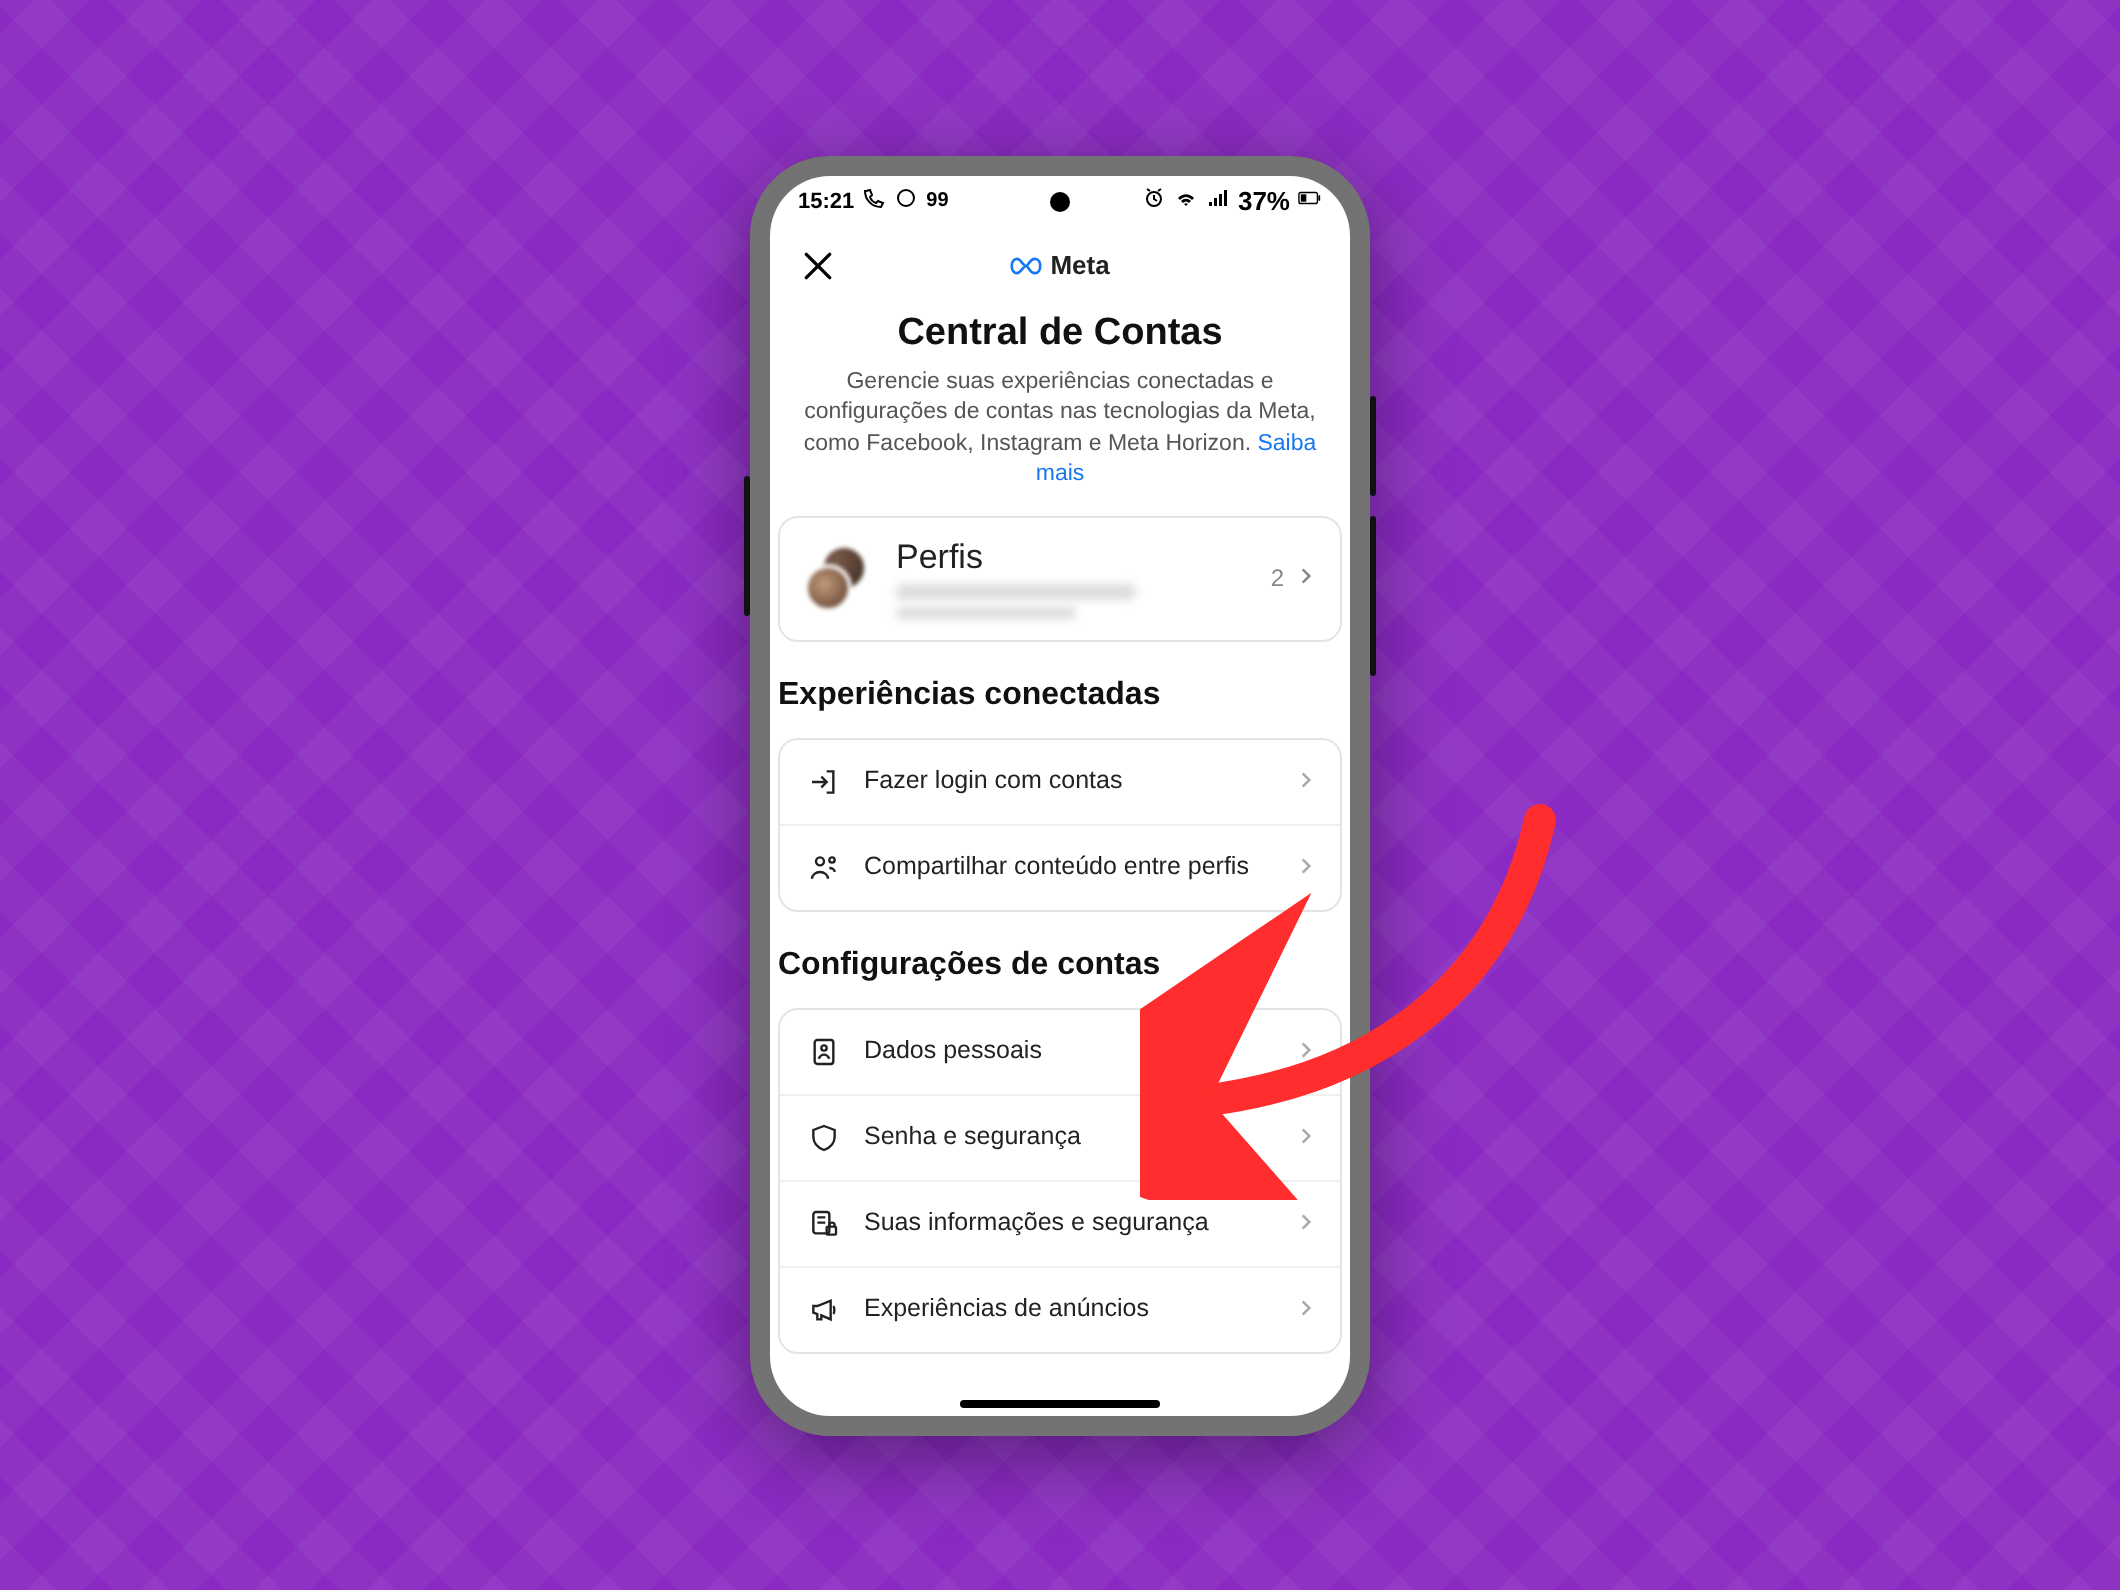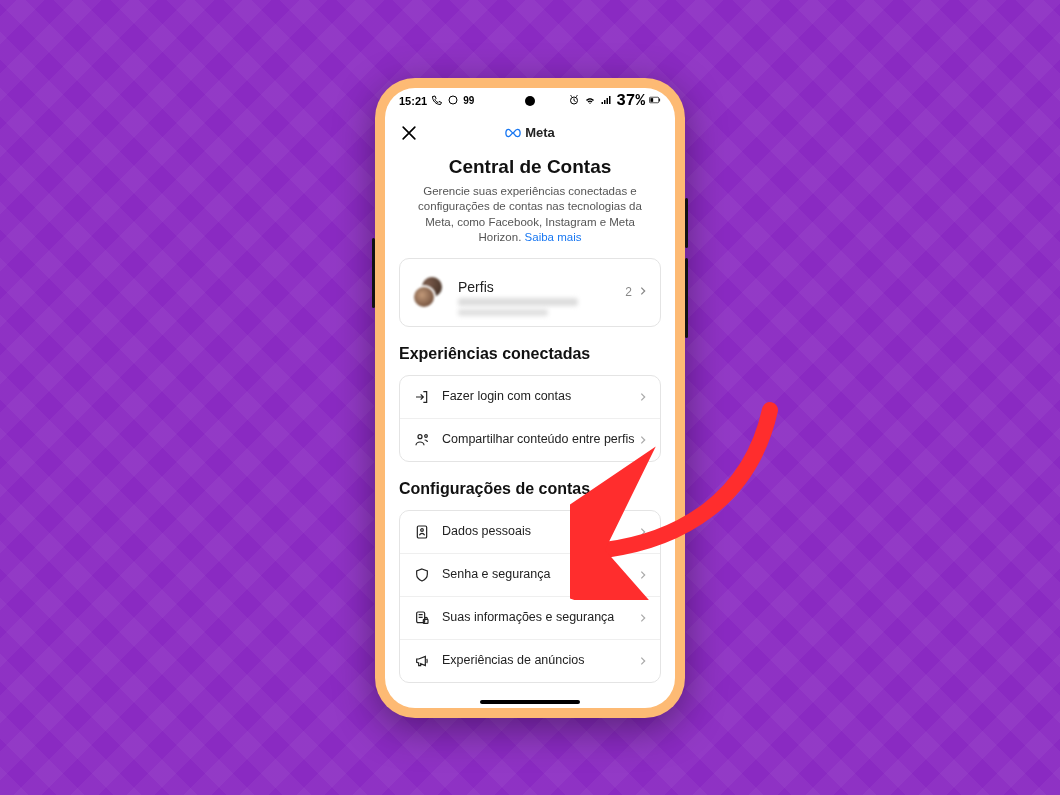--- a/index.html
+++ b/index.html
@@ -7,21 +7,21 @@
       width: 1060px; height: 795px;
       background: #8a2ac2;
       background-image:
         repeating-linear-gradient(45deg, rgba(255,255,255,0.04) 0 20px, rgba(255,255,255,0.0) 20px 40px),
         repeating-linear-gradient(-45deg, rgba(255,255,255,0.04) 0 20px, rgba(255,255,255,0.0) 20px 40px);
       display: flex; align-items: center; justify-content: center;
       position: relative;
     }
     .phone {
       width: 310px; height: 640px;
-      background: #fdba74;
+      background: #737373;
       border-radius: 40px;
       padding: 10px;
       box-shadow: 0 10px 40px rgba(0,0,0,0.4);
       position: relative;
     }
     .phone .side-btn { position: absolute; background:#111; border-radius:2px; }
     .phone .vol1 { right:-3px; top:120px; width:3px; height:50px; }
     .phone .vol2 { right:-3px; top:180px; width:3px; height:80px; }
     .phone .pwr { left:-3px; top:160px; width:3px; height:70px; }
     .screen {
@@ -46,36 +46,36 @@
     .header {
       position: relative; height: 38px; display:flex; align-items:center; justify-content:center;
     }
     .header .close {
       position:absolute; left:12px; top:50%; transform:translateY(-50%);
       width:24px; height:24px; display:flex; align-items:center; justify-content:center;
       cursor:pointer;
     }
     .meta-logo { display:flex; align-items:center; gap:4px; font-size:13px; font-weight:600; color:#222; }
     .meta-logo svg { width:16px; height:16px; }
-    .content { flex:1; overflow:hidden; padding: 0 14px; }
+    .content { flex:1; overflow:hidden; padding: 0 4px; }
     h1.title { text-align:center; font-size:19px; font-weight:700; margin-top:4px; color:#111; }
     p.desc { text-align:center; font-size:11.5px; color:#555; line-height:1.35; margin:6px 4px 0; }
     p.desc a { color:#1877f2; text-decoration:none; font-weight:400; }
     .card {
       border:1px solid #e4e4e4; border-radius:10px; margin-top:12px; background:#fff;
     }
     .profiles {
       display:flex; align-items:center; padding:10px 12px; cursor:pointer;
     }
     .avatars { position:relative; width:40px; height:34px; flex-shrink:0; }
     .avatars .av { position:absolute; width:24px; height:24px; border-radius:50%; background:#bfa9a0; border:2px solid #fff; filter: blur(1px); }
     .avatars .av1 { top:0; left:8px; background: radial-gradient(circle at 30% 30%, #7a5a4a, #3a2a20); }
     .avatars .av2 { top:10px; left:0; background: radial-gradient(circle at 40% 40%, #c29a7a, #5a3a2a); }
     .profiles .ptext { flex:1; margin-left:6px; }
-    .profiles .plabel { font-size:14px; font-weight:500; color:#222;margin-top:10px; }
+    .profiles .plabel { font-size:17px; font-weight:500; color:#222; }
     .profiles .blurline { display:block; height:8px; width:120px; background:#ddd; border-radius:3px; filter: blur(2px); margin-top:3px; }
     .profiles .blurline2 { display:block; height:7px; width:90px; background:#e0e0e0; border-radius:3px; filter: blur(2px); margin-top:3px; }
     .profiles .right { display:flex; align-items:center; gap:6px; color:#888; font-size:12px; }
     .section-h { font-size:16px; font-weight:700; color:#111; margin-top:18px; }
     .row {
       display:flex; align-items:center; padding:12px 12px; cursor:pointer;
     }
     .row + .row { border-top:1px solid #efefef; }
     .row .ic { width:20px; display:flex; align-items:center; justify-content:center; margin-right:10px; flex-shrink:0; }
     .row .ic svg { width:16px; height:16px; stroke:#222; }
@@ -124,21 +124,21 @@
         <span>
           <svg viewBox="0 0 24 24" fill="#000">
               <path d="M12 20l-2-2c1-1 3-1 4 0l-2 2zm-5-5c3-3 7-3 10 0l-2 2c-2-2-4-2-6 0l-2-2zm-3-3c5-5 11-5 16 0l-2 2c-4-4-8-4-12 0l-2-2z"></path>
             </svg>
         </span>
         <span>
           <svg viewBox="0 0 24 24" fill="#000">
               <path d="M3 20h3v-4H3v4zm5 0h3v-8H8v8zm5 0h3V8h-3v12zm5 0h3V4h-3v16z"></path>
             </svg>
         </span>
-        <span style="font-size:16px;font-family:Liberation Mono, monospace;">37%</span>
+        <span style="font-size:13px;">37%</span>
         <span>
           <svg viewBox="0 0 26 14">
               <rect x="1" y="1" width="20" height="12" rx="2" fill="none" stroke="#000" stroke-width="1.5"></rect>
               <rect x="22" y="4" width="2" height="6" fill="#000"></rect>
               <rect x="3" y="3" width="6" height="8" fill="#000"></rect>
             </svg>
         </span>
       </div>
     </div>
 

